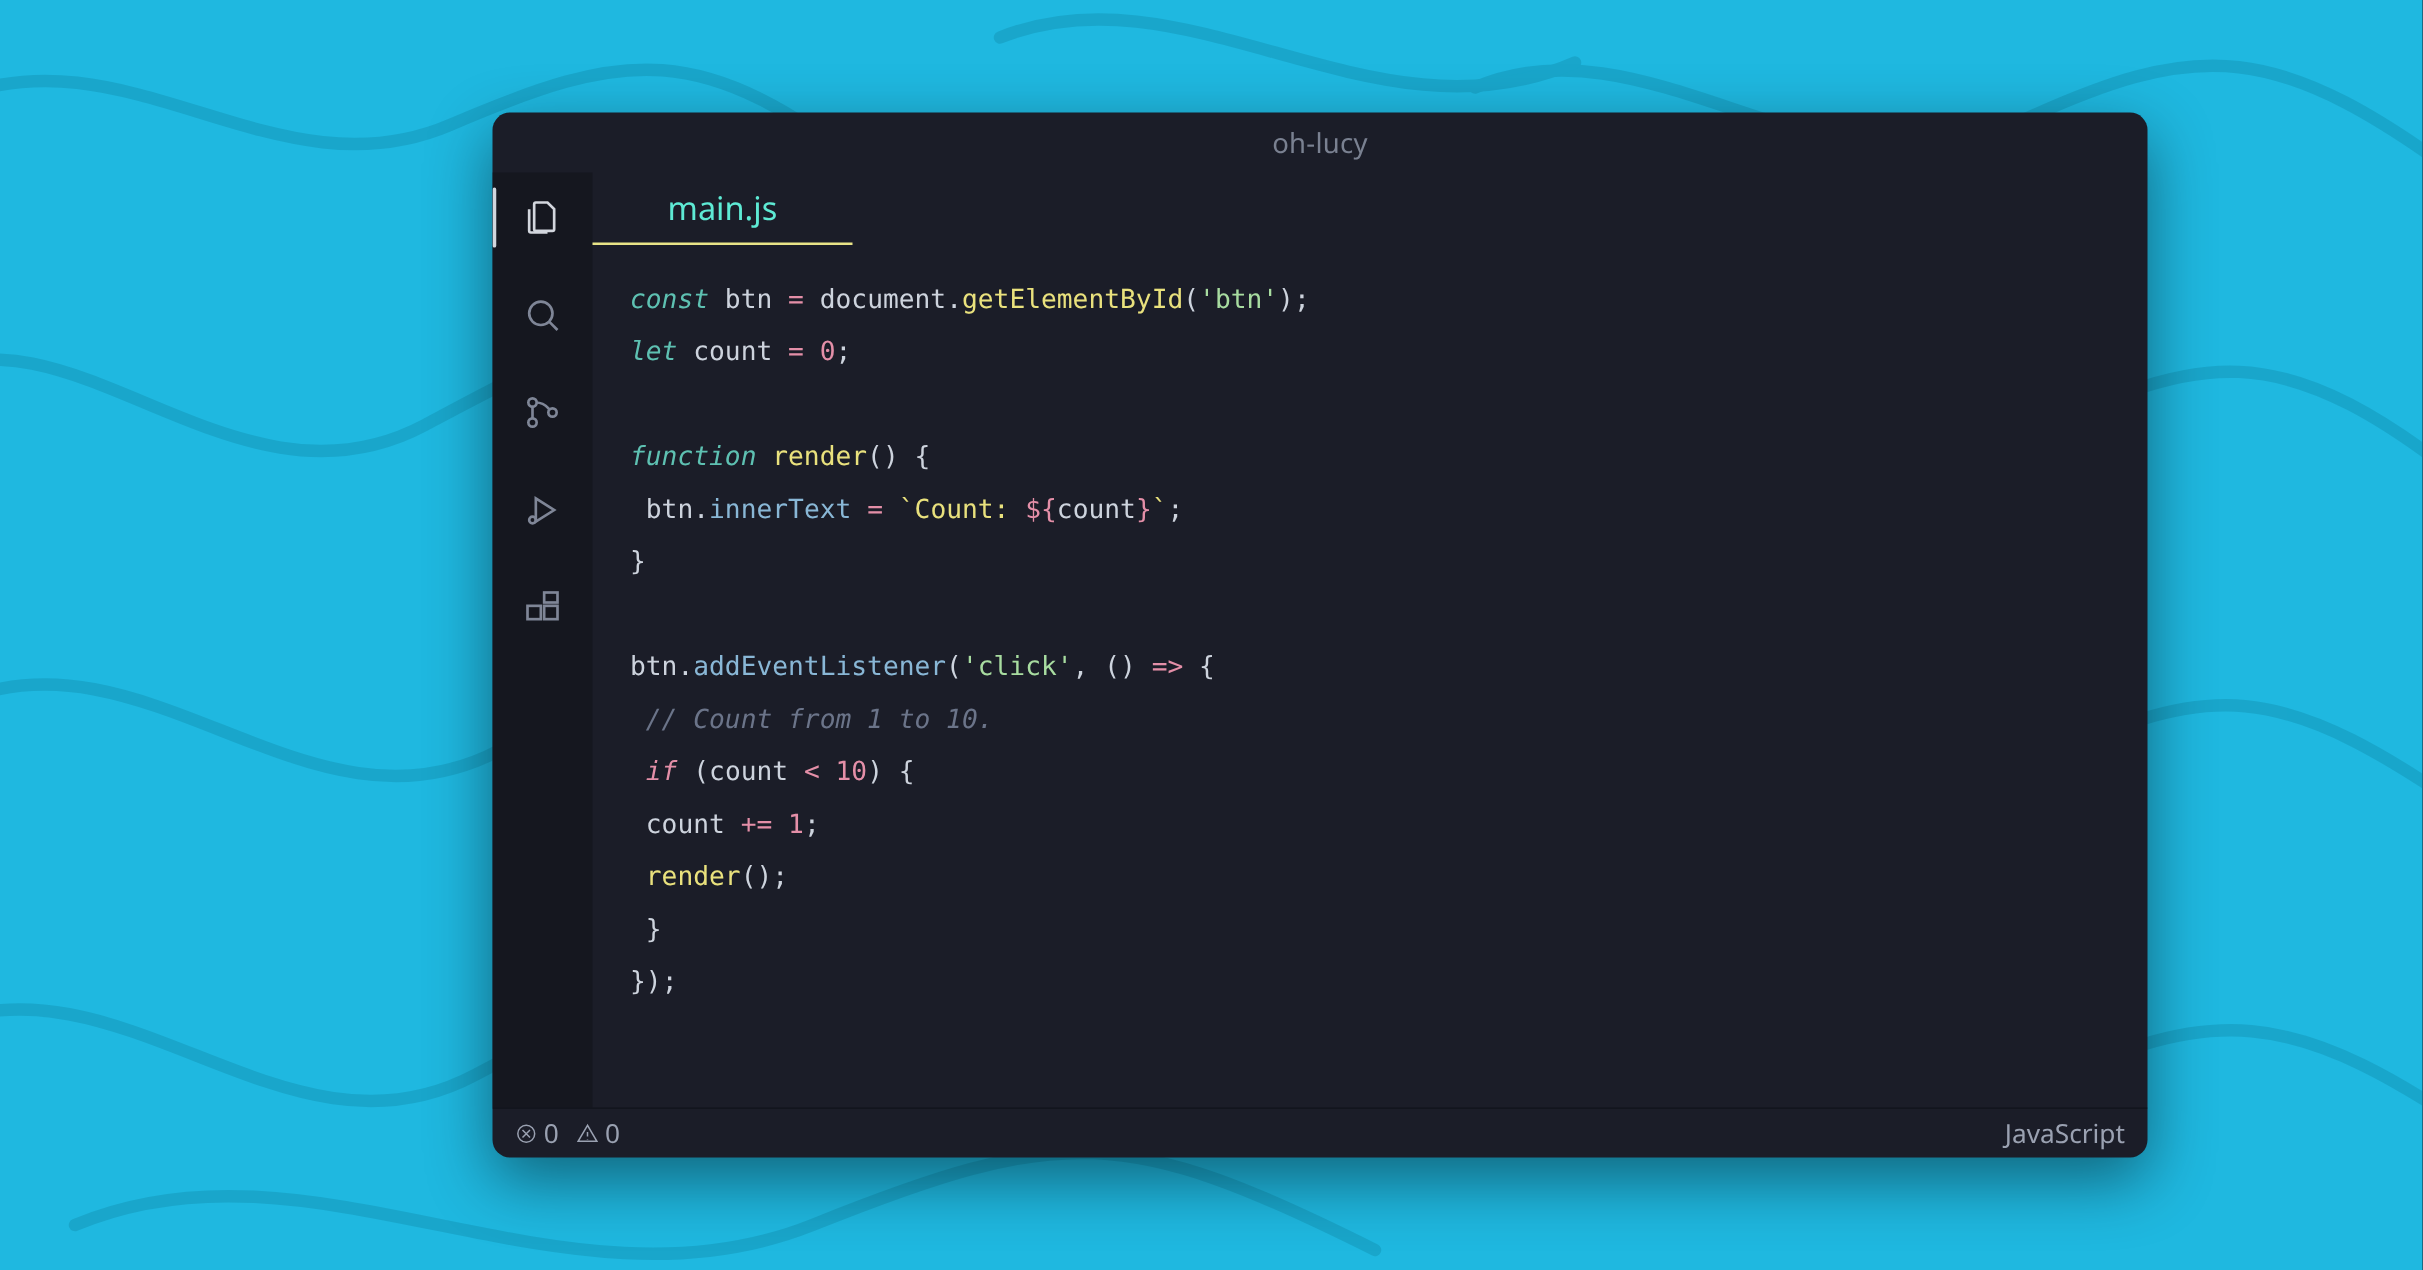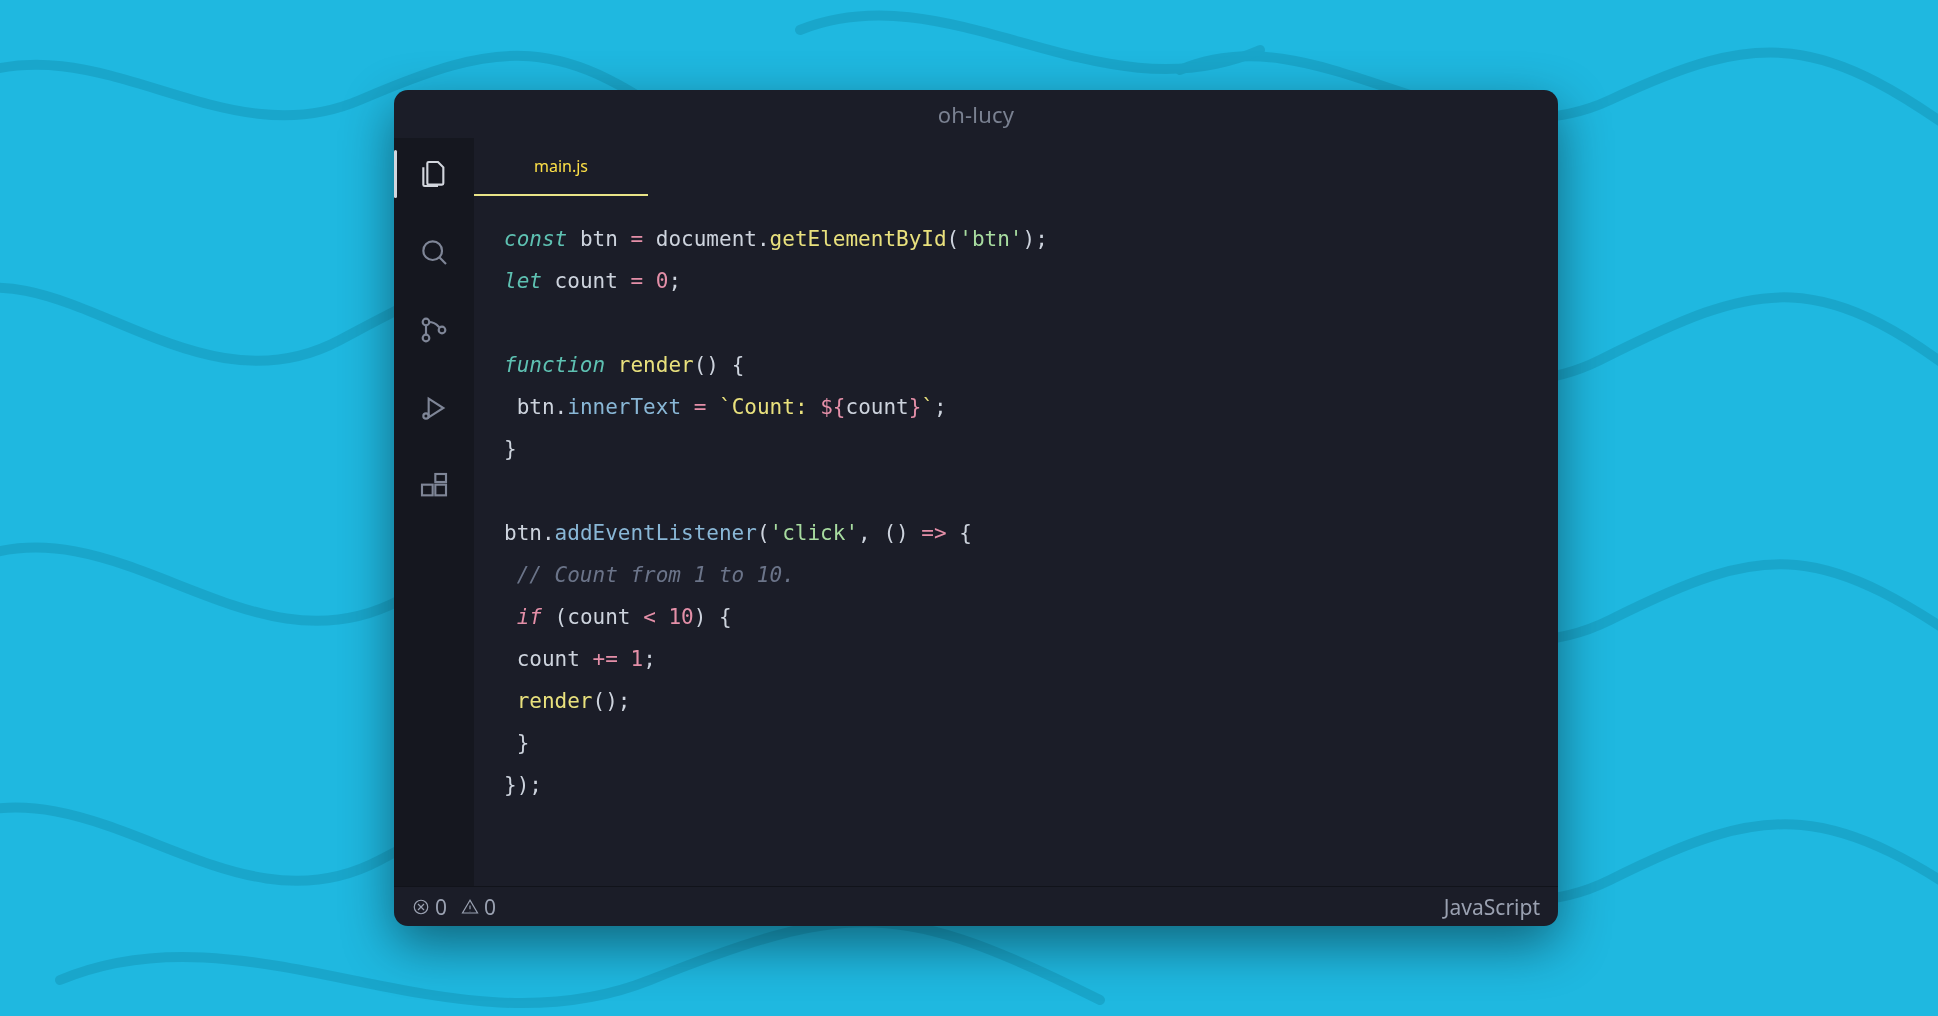--- a/index.html
+++ b/index.html
@@ -23,21 +23,21 @@
     stroke: #0a7a96;
     stroke-width: 10;
     stroke-linecap: round;
     stroke-linejoin: round;
   }
 
   .editor {
     position: absolute;
     left: 394px;
     top: 90px;
-    width: 1164px;
+    width: 1324px;
     height: 836px;
     background: #1b1d28;
     border-radius: 14px;
     box-shadow: 0 18px 52px rgba(0,0,0,0.45);
     display: flex;
     flex-direction: column;
     overflow: hidden;
   }
 
   .titlebar {
@@ -97,22 +97,22 @@
 
   .tabs {
     height: 58px;
     display: flex;
     align-items: stretch;
   }
   .tab {
     padding: 0 60px 0 60px;
     display: flex;
     align-items: center;
-    font-size: 16px;
-    color: #fde047;
+    font-size: 26px;
+    color: #5eead4;
     border-bottom: 2px solid #e8e387;
     font-family: -apple-system, 'Segoe UI', system-ui, sans-serif;
   }
 
   .code {
     flex: 1;
     padding: 22px 30px 10px 30px;
     font-size: 21px;
     line-height: 42px;
     white-space: pre;

